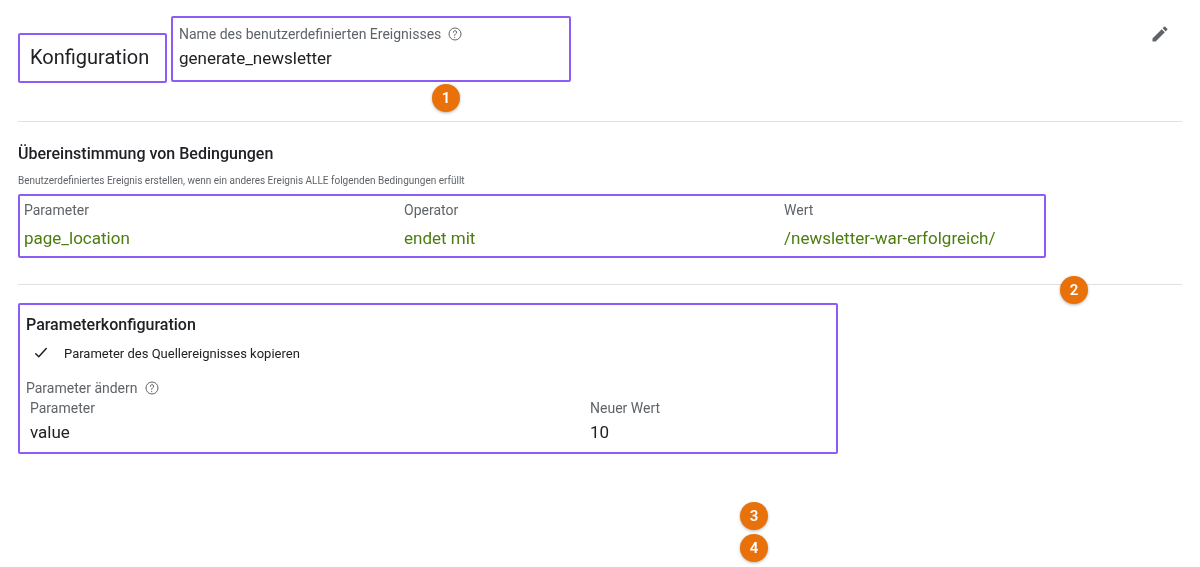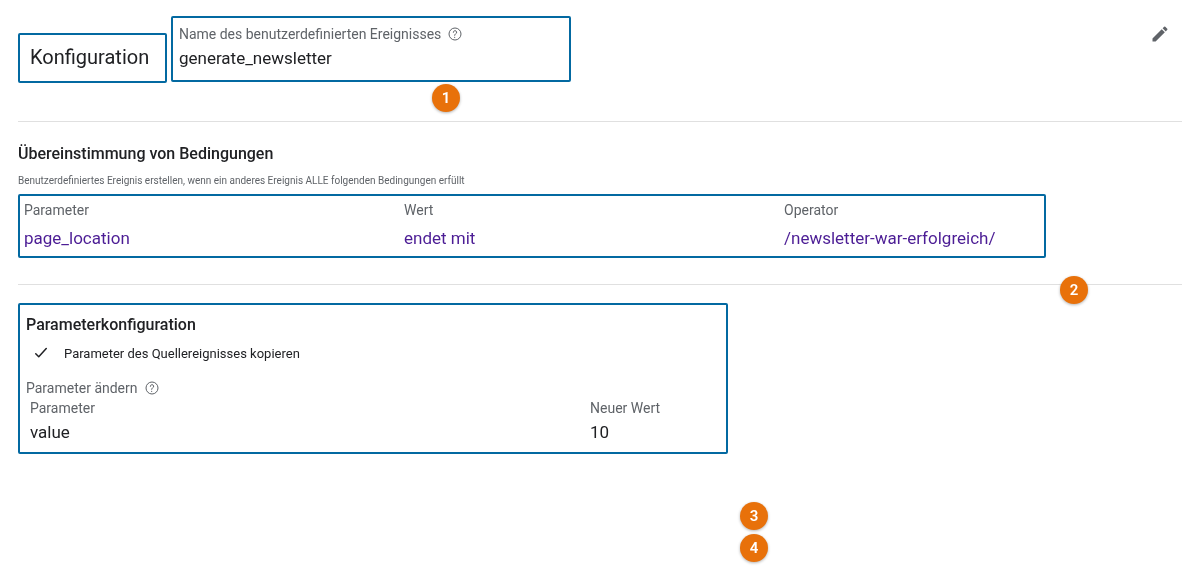--- a/index.html
+++ b/index.html
@@ -13,21 +13,21 @@
     position: relative;
     padding: 16px 18px;
   }
   .page-title {
     font-size: 20px;
     font-weight: 400;
     color: #202124;
     padding: 6px 8px;
   }
   .hl {
-    border: 2px solid #0369a1;
+    border: 2px solid #8b5cf6;
     border-radius: 2px;
   }
   .hl-title { display:inline-block; padding:4px 8px 6px 2px; }
   .edit-btn {
     position: absolute;
     right: 22px;
     top: 16px;
     width: 36px; height: 36px;
     display:flex; align-items:center; justify-content:center;
     cursor:pointer;
@@ -42,21 +42,21 @@
   }
   .ro-value { font-size: 17px; color:#202124; margin-top:6px; }
   .divider { border:none; border-top:1px solid #E0E0E0; margin:0; }
   .section-h { font-size:16px; font-weight:500; color:#202124; margin:0 0 12px 0; }
   .desc { font-size:10px; color:#5F6368; margin-bottom:8px; }
   .cond-header, .cond-row {
     display:grid;
     grid-template-columns: 380px 380px 1fr;
   }
   .cond-header { font-size:14px; color:#5F6368; padding:6px 4px; }
-  .cond-row { font-size:17px; color:#4c1d95; padding:4px 4px 8px 4px; }
+  .cond-row { font-size:17px; color:#4d7c0f; padding:4px 4px 8px 4px; }
   .param-header, .param-row {
     display:grid;
     grid-template-columns: 560px 1fr;
   }
   .param-header { font-size:14px; color:#5F6368; padding:4px 4px 2px 4px; }
   .param-row { font-size:17px; color:#202124; padding:4px 4px 4px 4px; }
   .check-line { display:flex; align-items:center; gap:14px; font-size:13px; color:#202124; margin:10px 0 18px 6px; }
   .marker {
     position:absolute;
     width:28px; height:28px;
@@ -104,36 +104,36 @@
 
 <hr class="divider" style="margin-top:26px; margin-bottom:22px;">
 
 
 <div class="section-h">Übereinstimmung von Bedingungen</div>
 <div class="desc">Benutzerdefiniertes Ereignis erstellen, wenn ein anderes Ereignis ALLE folgenden Bedingungen erfüllt</div>
 
 <div class="hl" style="width:1028px;">
   <div class="cond-header">
     <div>Parameter</div>
+    <div>Operator</div>
     <div>Wert</div>
-    <div>Operator</div>
   </div>
   <div class="cond-row">
     <div>page_location</div>
     <div>endet mit</div>
     <div>/newsletter-war-erfolgreich/</div>
   </div>
 </div>
 
 <div class="marker" style="left:1060px; top:276px;">2</div>
 
 <hr class="divider" style="margin-top:26px; margin-bottom:18px;">
 
 
-<div class="hl" style="width:710px; padding:10px 6px 6px 6px;">
+<div class="hl" style="width:820px; padding:10px 6px 6px 6px;">
   <div class="section-h" style="margin-bottom:4px;">Parameterkonfiguration</div>
 
   <div class="check-line">
     <svg class="check-icon" viewBox="0 0 24 24">
         <path d="M5 13l4 4 10-11" stroke-linecap="round" stroke-linejoin="round"></path>
       </svg>
     <span>Parameter des Quellereignisses kopieren</span>
   </div>
 
   <div class="label-small" style="">

